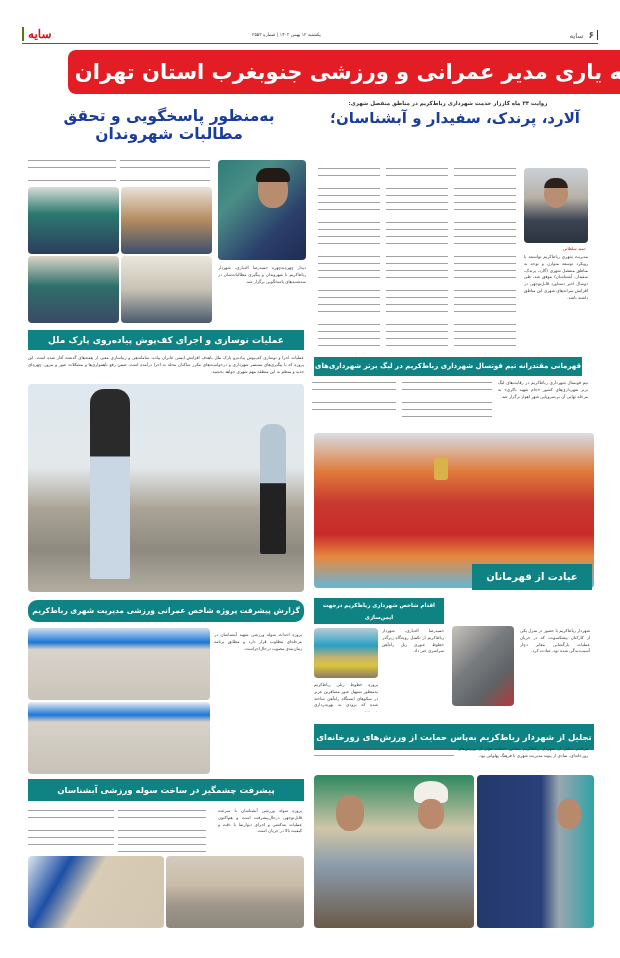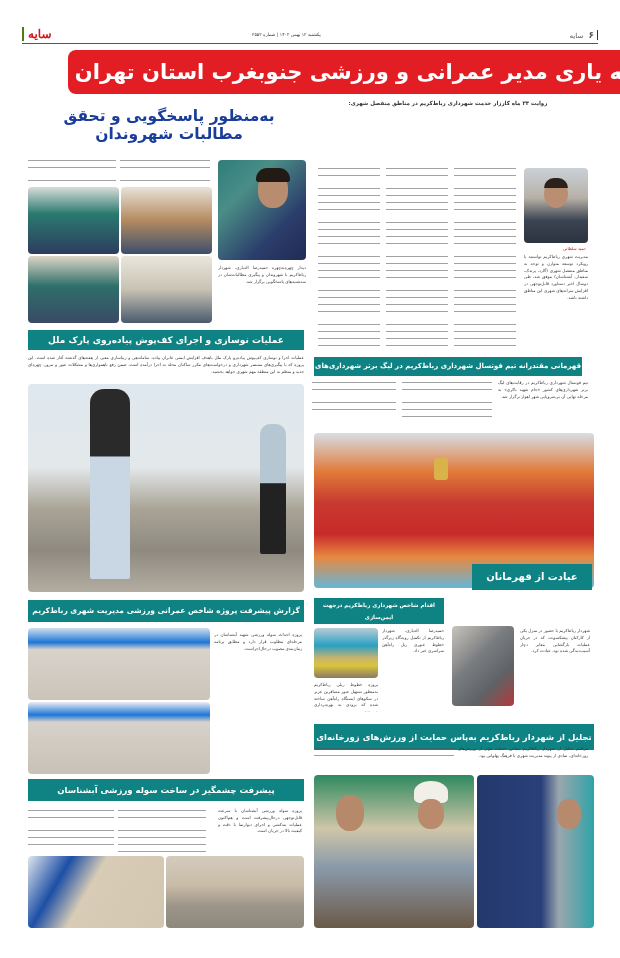--- a/index.html
+++ b/index.html
@@ -30,20 +30,21 @@
     <span>سایه</span>
   </div>
   <div class="abs hdr-date">یکشنبه ۱۲ بهمن ۱۴۰۲ | شماره ۲۵۵۲</div>
   <div class="abs hdr-logo">سایه</div>
 </div>
 
 <div class="abs banner">اله یاری مدیر عمرانی و ورزشی جنوبغرب استان تهران</div>
 
 <div class="abs kicker">روایت ۳۴ ماه کارزار خدمت شهرداری رباط‌کریم در مناطق منفصل شهری:</div>
 <div class="abs h-blue h-right">
+  <div>آلارد، پرندک، سفیدار و آبشناسان؛</div>
 </div>
 <div class="abs photo" style="right:32px; top:168px; width:64px; height:75px; background:linear-gradient(180deg,#c9d1d8 0%,#b7b0a6 40%,#3b4452 70%,#2c3340 100%);">
   <div style="position:absolute; left:20px; top:12px; width:24px; height:28px; background:#b98e72; border-radius:50%;"></div>
   <div style="position:absolute; left:20px; top:10px; width:24px; height:10px; background:#2b221c; border-radius:12px 12px 0 0;"></div>
 </div>
 <div class="abs" style="right:34px; top:246px; font-size:4px; color:#c00;">حمید سلطانی</div>
 <div class="abs col-text" style="right:32px; top:254px; width:64px; height:90px;">مدیریت شهری رباط‌کریم توانسته با رویکرد توسعه متوازن و توجه به مناطق منفصل شهری (آلارد، پرندک، سفیدار، آبشناسان) موفق شد، طی دوسال اخیر دستاورد قابل‌توجهی در افزایش سرانه‌های شهری این مناطق داشته باشد.</div>
 <div class="abs lines" style="right:104px; top:168px; width:62px; height:184px;"></div>
 <div class="abs lines" style="right:172px; top:168px; width:62px; height:184px;"></div>
 <div class="abs lines" style="right:240px; top:168px; width:62px; height:184px;"></div>
@@ -97,21 +98,21 @@
 <div class="abs lines" style="left:314px; top:748px; width:140px; height:20px;"></div>
 <div class="abs photo" style="left:314px; top:775px; width:160px; height:153px; background:linear-gradient(180deg,#2f8a5f 0%,#cfc6a8 35%,#8a9aab 60%,#6b5a48 100%);">
   <div style="position:absolute; left:22px; top:20px; width:28px; height:36px; background:#b7896b; border-radius:45%;"></div>
   <div style="position:absolute; left:100px; top:6px; width:34px; height:22px; background:#f2efe8; border-radius:50% 50% 20% 20%;"></div>
   <div style="position:absolute; left:104px; top:24px; width:26px; height:30px; background:#b98a6c; border-radius:45%;"></div>
 </div>
 <div class="abs photo" style="left:477px; top:775px; width:117px; height:153px; background:linear-gradient(90deg,#23386b 0%,#2a407a 55%,#9aa6ad 70%,#2fa3a8 100%);">
   <div style="position:absolute; left:80px; top:24px; width:24px; height:30px; background:#b88a6d; border-radius:45%;"></div>
 </div>
 
-<div class="abs teal-bar" style="left:28px; top:600px; width:276px; height:22px; line-height:22px; font-size:7.5px;">گزارش پیشرفت پروژه شاخص عمرانی ورزشی مدیریت شهری رباط‌کریم</div>
+<div class="abs teal-bar" style="left:28px; top:600px; width:276px; height:22px; line-height:22px; font-size:7.5px;border-radius:9px;">گزارش پیشرفت پروژه شاخص عمرانی ورزشی مدیریت شهری رباط‌کریم</div>
 <div class="abs photo" style="left:28px; top:628px; width:182px; height:72px; background:linear-gradient(180deg,#cfe0ef 0%,#1e76d6 20%,#d8d3cb 30%,#cbc4b9 100%);"></div>
 <div class="abs photo" style="left:28px; top:702px; width:182px; height:72px; background:linear-gradient(180deg,#e9eef3 0%,#1e76d6 18%,#d7d2ca 28%,#c7c1b6 100%);"></div>
 <div class="abs col-text" style="left:214px; top:632px; width:88px; height:140px;">پروژه احداث سوله ورزشی شهید آبشناسان در مرحله‌ای مطلوب قرار دارد و مطابق برنامه زمان‌بندی مصوب درحال‌اجراست.</div>
 
 <div class="abs teal-bar" style="left:28px; top:779px; width:276px; height:22px; line-height:22px; font-size:8.5px;">پیشرفت چشمگیر در ساخت سوله ورزشی آبشناسان</div>
 <div class="abs col-text" style="right:318px; top:808px; width:84px; height:44px;">پروژه سوله ورزشی آبشناسان با سرعت قابل‌توجهی درحال‌پیشرفت است و هم‌اکنون عملیات بندکشی و اجرای دیوارنما با دقت و کیفیت بالا در جریان است.</div>
 <div class="abs lines" style="left:118px; top:810px; width:88px; height:42px;"></div>
 <div class="abs lines" style="left:28px; top:810px; width:86px; height:38px;"></div>
 <div class="abs photo" style="left:166px; top:856px; width:138px; height:72px; background:linear-gradient(180deg,#d4cbbd 0%,#c9bca8 40%,#9d9589 70%,#8e877b 100%);"></div>
 <div class="abs photo" style="left:28px; top:856px; width:136px; height:72px; background:linear-gradient(120deg,#dfe6ec 0%,#1d4fa6 25%,#d8ccb6 45%,#d2c6b1 100%);"></div>

